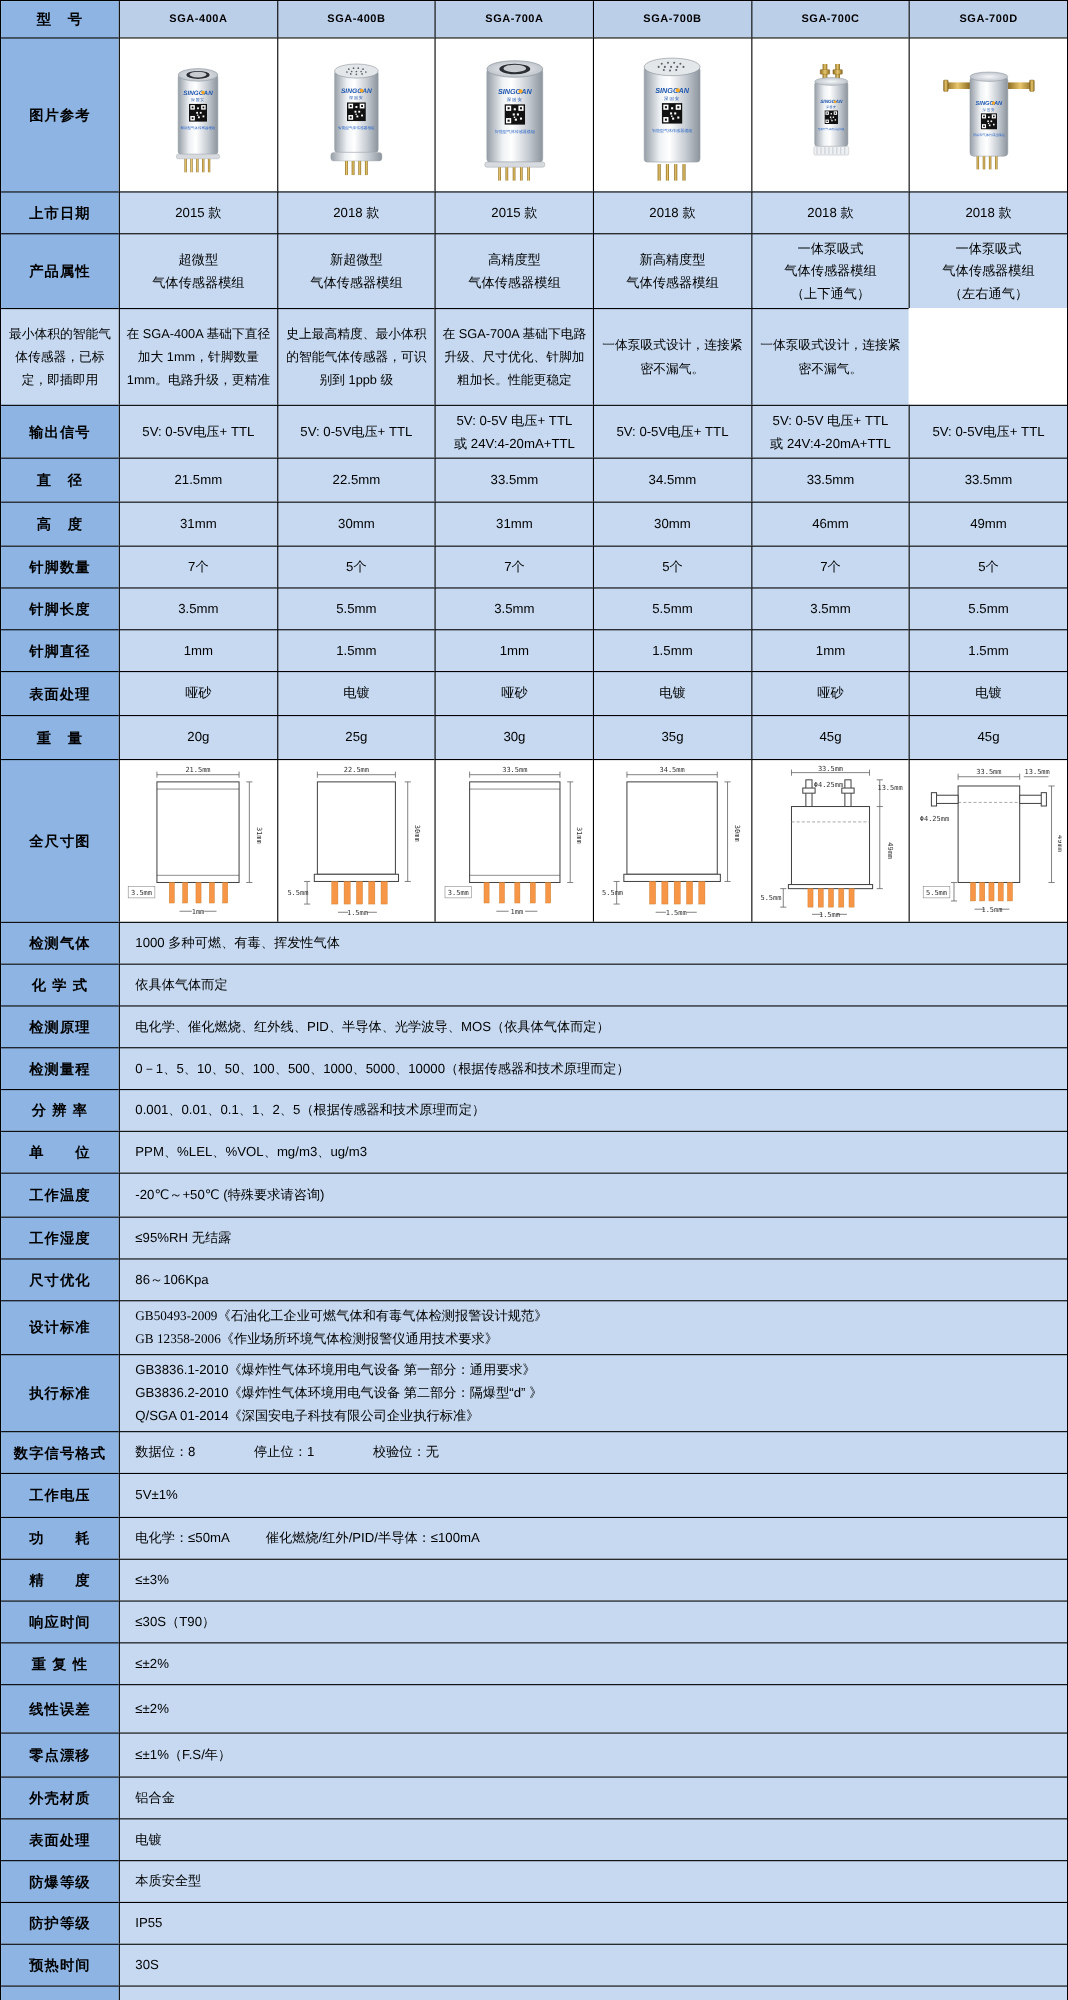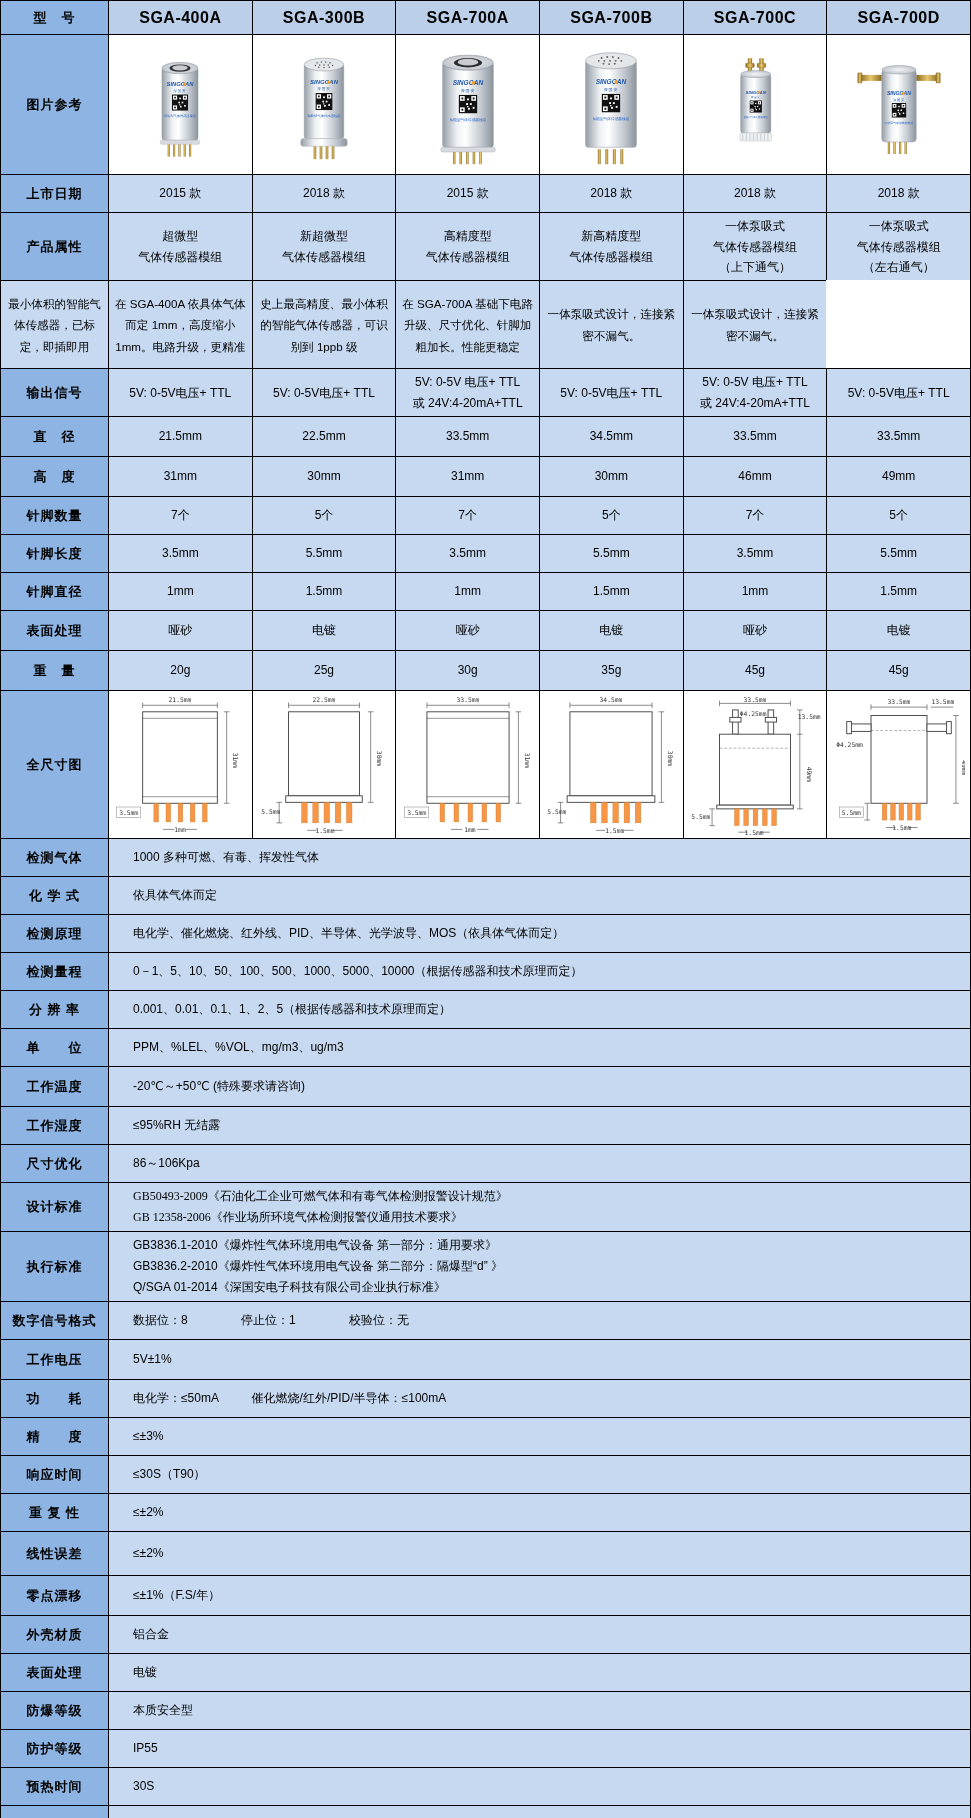--- a/index.html
+++ b/index.html
@@ -15,23 +15,23 @@
   .rh64{grid-auto-rows:minmax(64px,auto);}
   .rh88{grid-auto-rows:minmax(88px,auto);}
   .rh140{grid-auto-rows:minmax(140px,auto);}
   .rh148{grid-auto-rows:minmax(148px,auto);}
   .cell{border-left:1px solid #000;border-top:1px solid #000;display:flex;align-items:center;
         justify-content:center;text-align:center;padding:3px 5px;box-sizing:border-box;min-width:0;}
   .cell:first-child{border-left:none;}
   .row:first-child .cell{border-top:none;}
   .label{background:#8DB4E2;font-weight:bold;font-size:13px;letter-spacing:1px;line-height:1.5;}
   .val{background:#C6D9F1;font-size:12px;line-height:1.7;white-space:pre-line;}
-  .model-row .val{background:#BCCFE9;font-weight:bold;font-size:16px;letter-spacing:.5px;}
+  .model-row .val{background:#BCCFE9;font-weight:bold;font-size:10px;letter-spacing:.5px;}
   .white{background:#fff;padding:2px;}
-  .spec .val{justify-content:flex-start;text-align:left;padding-left:24px;white-space:pre-wrap;line-height:1.75;}
+  .spec .val{justify-content:flex-start;text-align:left;padding-left:14px;white-space:pre-wrap;line-height:1.75;}
   .feat{font-size:11.6px;line-height:1.85;}
   
   .sensor{display:block;}
   .logo-t{font-size:7px;font-weight:bold;font-style:italic;fill:#1d55ad;text-anchor:middle;}
   .cn-t{font-size:4.2px;fill:#1d55ad;text-anchor:middle;letter-spacing:1px;}
   .cap-t{font-size:3.9px;fill:#2a66c8;text-anchor:middle;}
   
   .draw svg{display:block;}
   .dim{stroke:#666;stroke-width:.8;}
   .bodyln{fill:#fff;stroke:#444;stroke-width:1;}
@@ -85,21 +85,21 @@
       <text class="cap-t" x="22" y="48">智能型气体传感器模组</text>
     </symbol>
   </defs>
 </svg>
 
 <div class="table">
 
   <div class="row model-row rh33">
     <div class="cell label">型　号</div>
     <div class="cell val">SGA-400A</div>
-    <div class="cell val">SGA-300B</div>
+    <div class="cell val">SGA-400B</div>
     <div class="cell val">SGA-700A</div>
     <div class="cell val">SGA-700B</div>
     <div class="cell val">SGA-700C</div>
     <div class="cell val">SGA-700D</div>
   </div>
 
   <div class="row rh140">
     <div class="cell label">图片参考</div>
     <div class="cell white">
       <svg class="sensor" width="82" height="126" viewBox="0 0 100 134">
@@ -242,21 +242,21 @@
 气体传感器模组</div>
     <div class="cell val">一体泵吸式
 气体传感器模组
 （上下通气）</div>
     <div class="cell val">一体泵吸式
 气体传感器模组
 （左右通气）</div>
   </div>
   <div class="row rh88">
     <div class="cell val feat">最小体积的智能气体传感器，已标定，即插即用</div>
-    <div class="cell val feat">在 SGA-400A 依具体气体而定 1mm，高度缩小 1mm。电路升级，更精准</div>
+    <div class="cell val feat">在 SGA-400A 基础下直径加大 1mm，针脚数量 1mm。电路升级，更精准</div>
     <div class="cell val feat">史上最高精度、最小体积的智能气体传感器，可识别到 1ppb 级</div>
     <div class="cell val feat">在 SGA-700A 基础下电路升级、尺寸优化、针脚加粗加长。性能更稳定</div>
     <div class="cell val feat">一体泵吸式设计，连接紧密不漏气。</div>
     <div class="cell val feat">一体泵吸式设计，连接紧密不漏气。</div>
   </div>
   <div class="row rh44">
     <div class="cell label">输出信号</div>
     <div class="cell val">5V: 0-5V电压+ TTL</div>
     <div class="cell val">5V: 0-5V电压+ TTL</div>
     <div class="cell val">5V: 0-5V 电压+ TTL

